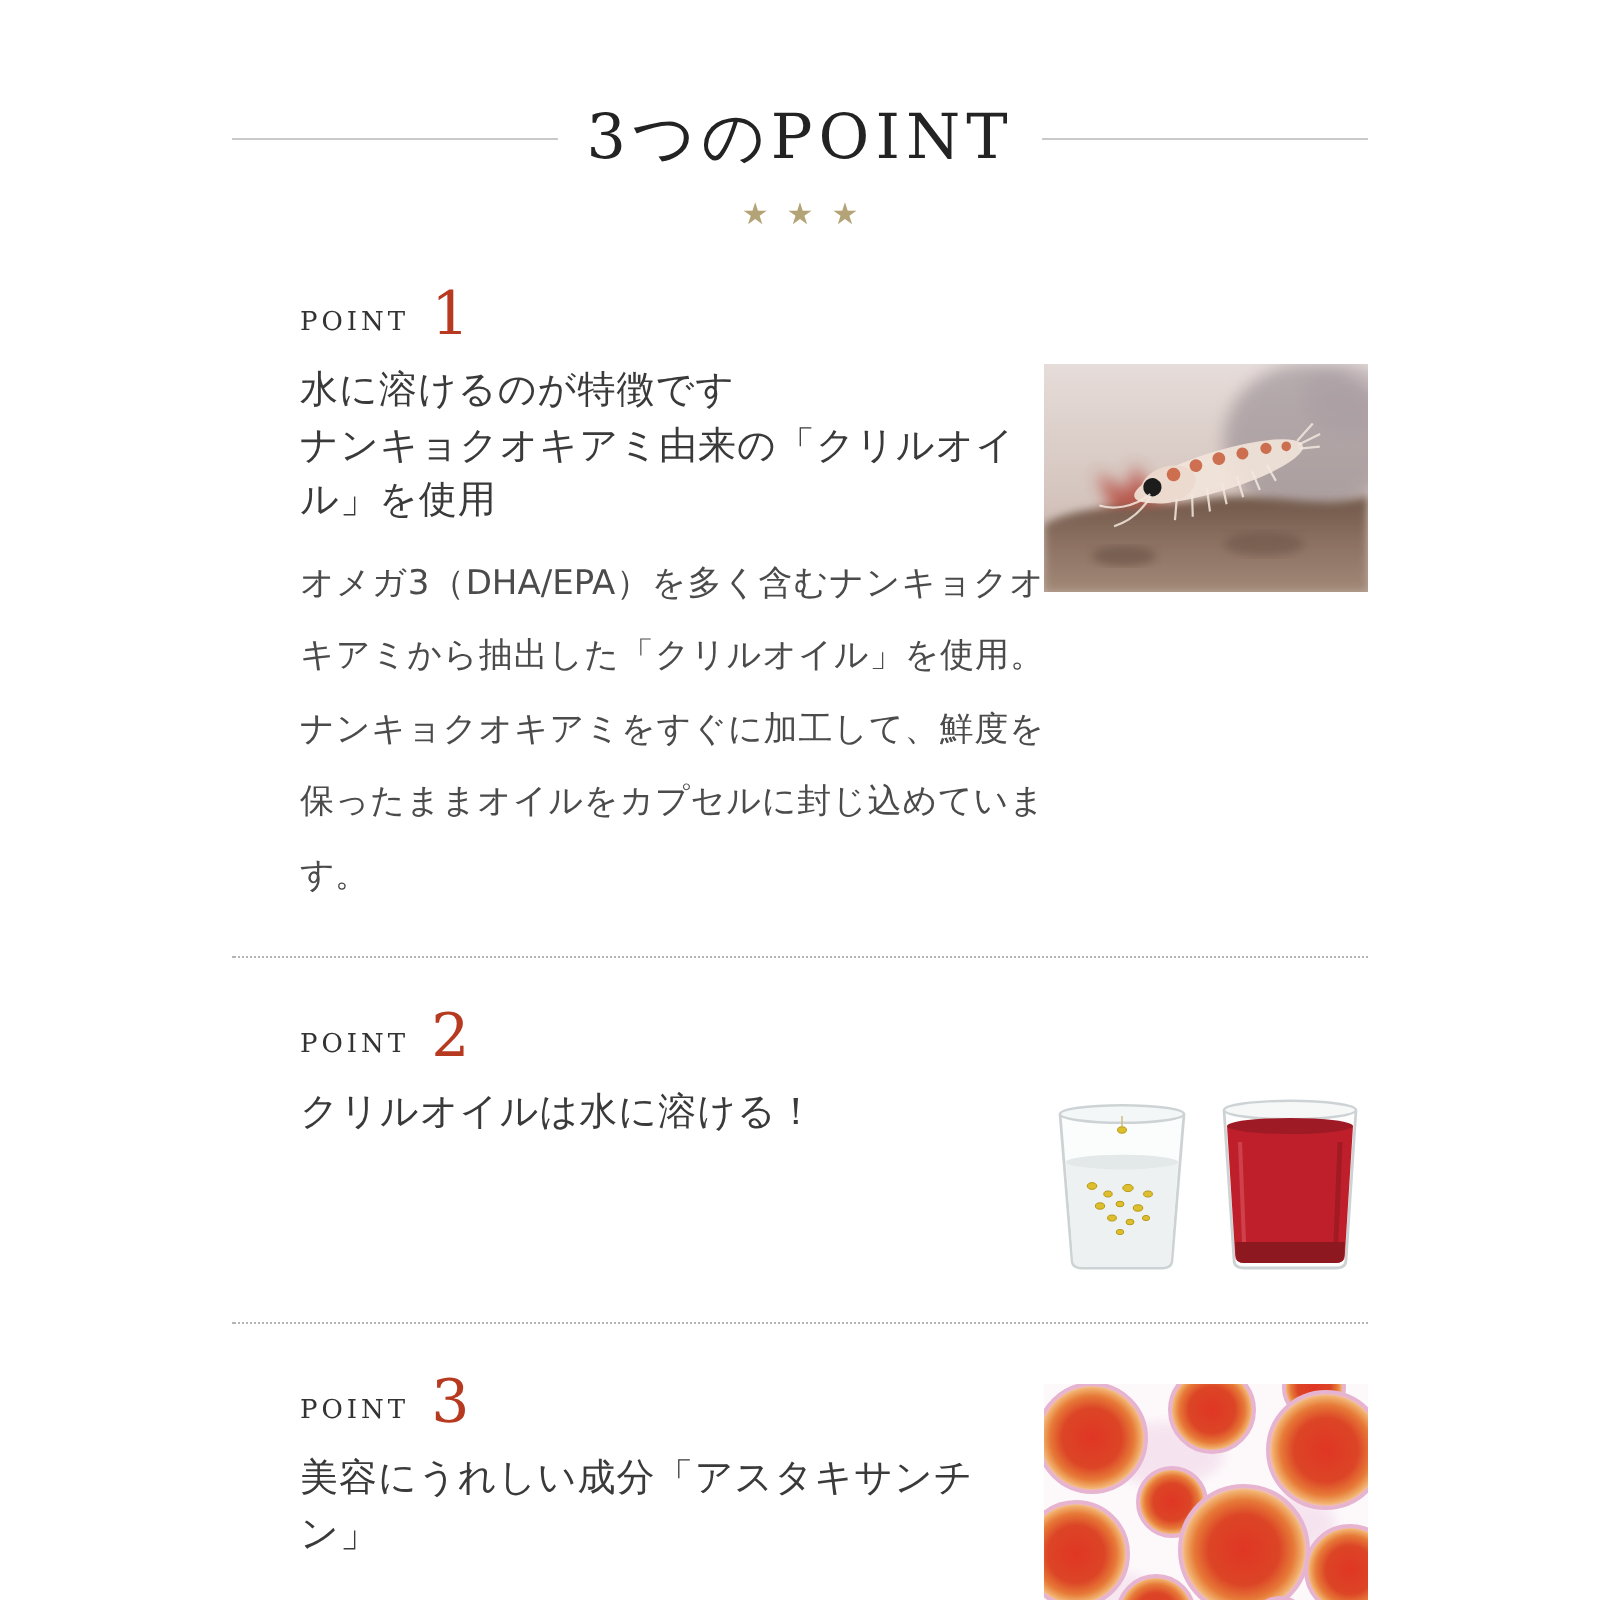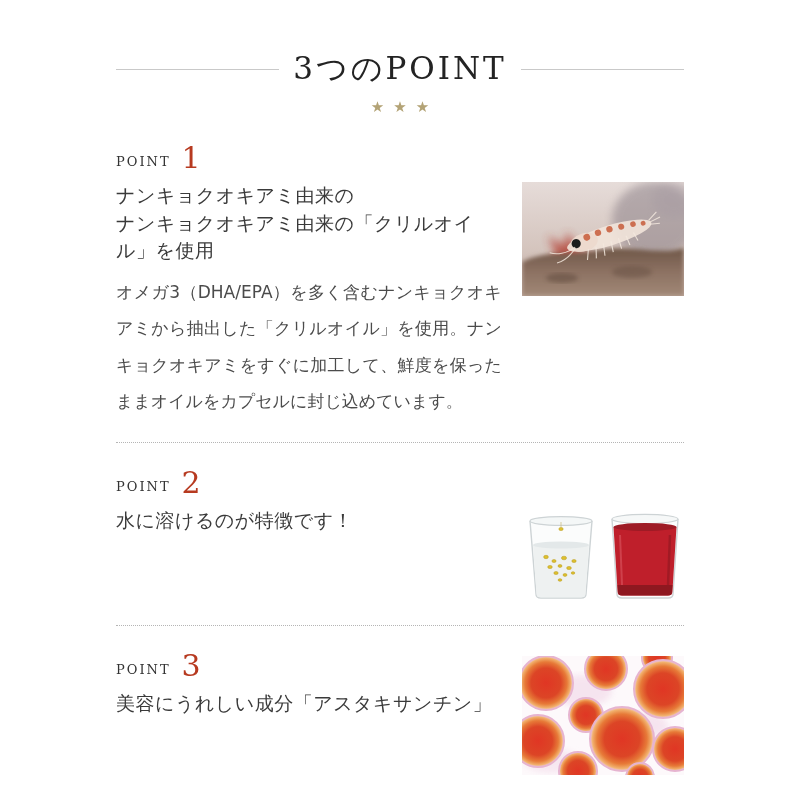--- a/index.html
+++ b/index.html
@@ -41,21 +41,21 @@
 
   
   section.point{
     display:flex;align-items:flex-start;
     margin-top:22px;
   }
   section.point + section.point{
     border-top:1px dotted #b5b5b5;
     padding-top:20px;
   }
-  .pt-text{width:386px;}
+  .pt-text{width:386px;margin-left:34px;}
   .pt-label{display:flex;align-items:baseline;}
   .pt-word{
     font-family:"DejaVu Serif","Liberation Serif",serif;
     font-size:13px;letter-spacing:2px;color:#333;
   }
   .pt-num{
     font-family:"DejaVu Serif","Liberation Serif",serif;
     font-size:30px;color:var(--accent-red);
     margin-left:11px;position:relative;top:2px;
   }
@@ -89,21 +89,21 @@
     <div class="hd-stars">★★★</div>
   </header>
 
   <section class="point">
     <div class="pt-text">
       <div class="pt-label">
         <span class="pt-word">POINT</span>
         <span class="pt-num">1</span>
       </div>
       <h3 class="pt-heading">
-        <span class="hl">ナンキョクオキアミ由来の</span>
+        <span class="hl">水に溶けるのが特徴です</span>
         <span class="hl">ナンキョクオキアミ由来の「クリルオイル」を使用</span>
       </h3>
       <p class="pt-body">オメガ3（DHA/EPA）を多く含むナンキョクオキアミから抽出した「クリルオイル」を使用。ナンキョクオキアミをすぐに加工して、鮮度を保ったままオイルをカプセルに封じ込めています。</p>
     </div>
     <div class="pt-image img-offset-1">
       <svg width="162" height="114" viewBox="0 0 162 114">
         <defs>
           <linearGradient id="sea" x1="0" y1="0" x2="0" y2="1">
             <stop offset="0" stop-color="#e6dcd9"></stop>
             <stop offset="0.6" stop-color="#d4c4bd"></stop>
@@ -155,21 +155,21 @@
     </div>
   </section>
 
   <section class="point">
     <div class="pt-text">
       <div class="pt-label">
         <span class="pt-word">POINT</span>
         <span class="pt-num">2</span>
       </div>
       <h3 class="pt-heading">
-        <span class="hl">水に溶けるのが特徴です！</span>
+        <span class="hl">クリルオイルは水に溶ける！</span>
       </h3>
     </div>
     <div class="pt-image img-offset-2">
       <svg width="162" height="98" viewBox="0 0 162 98">
         <rect width="162" height="98" fill="#ffffff"></rect>
 
         <g>
           <path d="M8,16 L14,89 Q14,93 19,93 L59,93 Q64,93 64,89 L70,16" fill="#fbfcfc" stroke="#cdd3d5" stroke-width="1.4"></path>
           <ellipse cx="39" cy="16" rx="31" ry="4.4" fill="#f4f7f7" stroke="#cdd3d5" stroke-width="1.2"></ellipse>
           <path d="M11,40 L14.5,89 Q14.5,92.5 19,92.5 L59,92.5 Q63.5,92.5 63.5,89 L67,40" fill="#eef1f1"></path>

